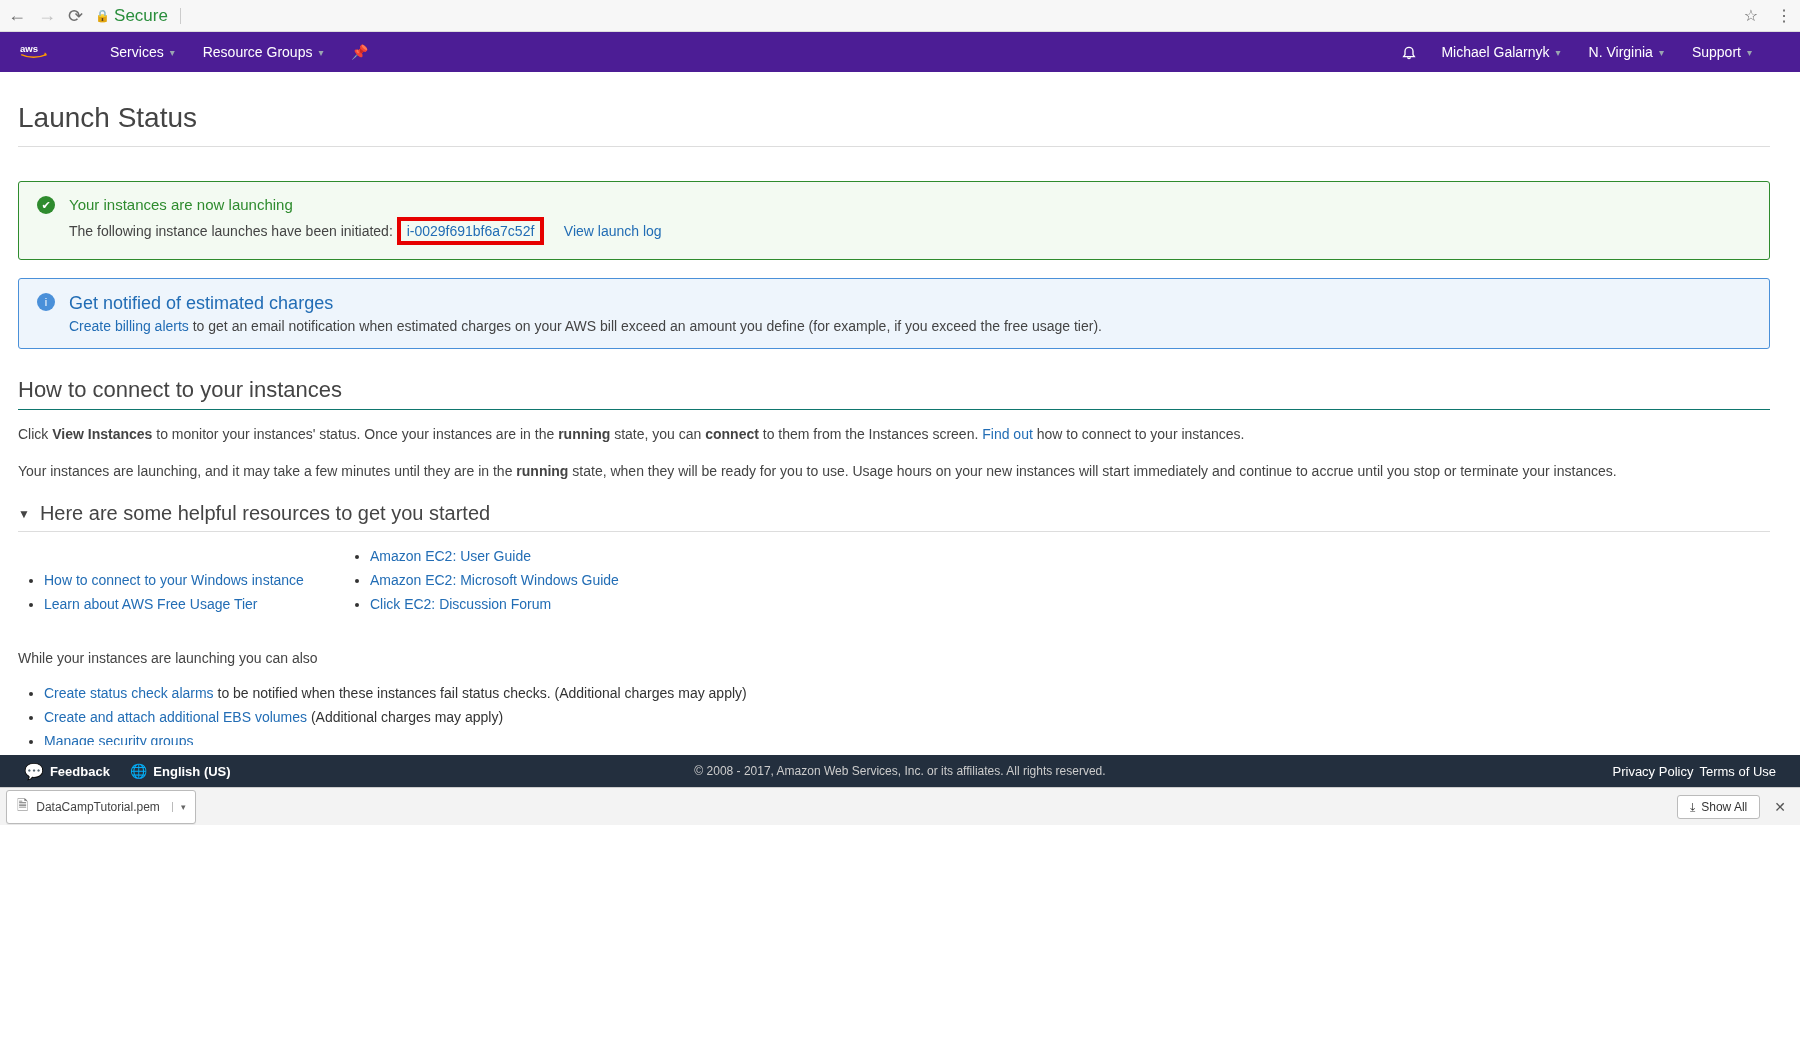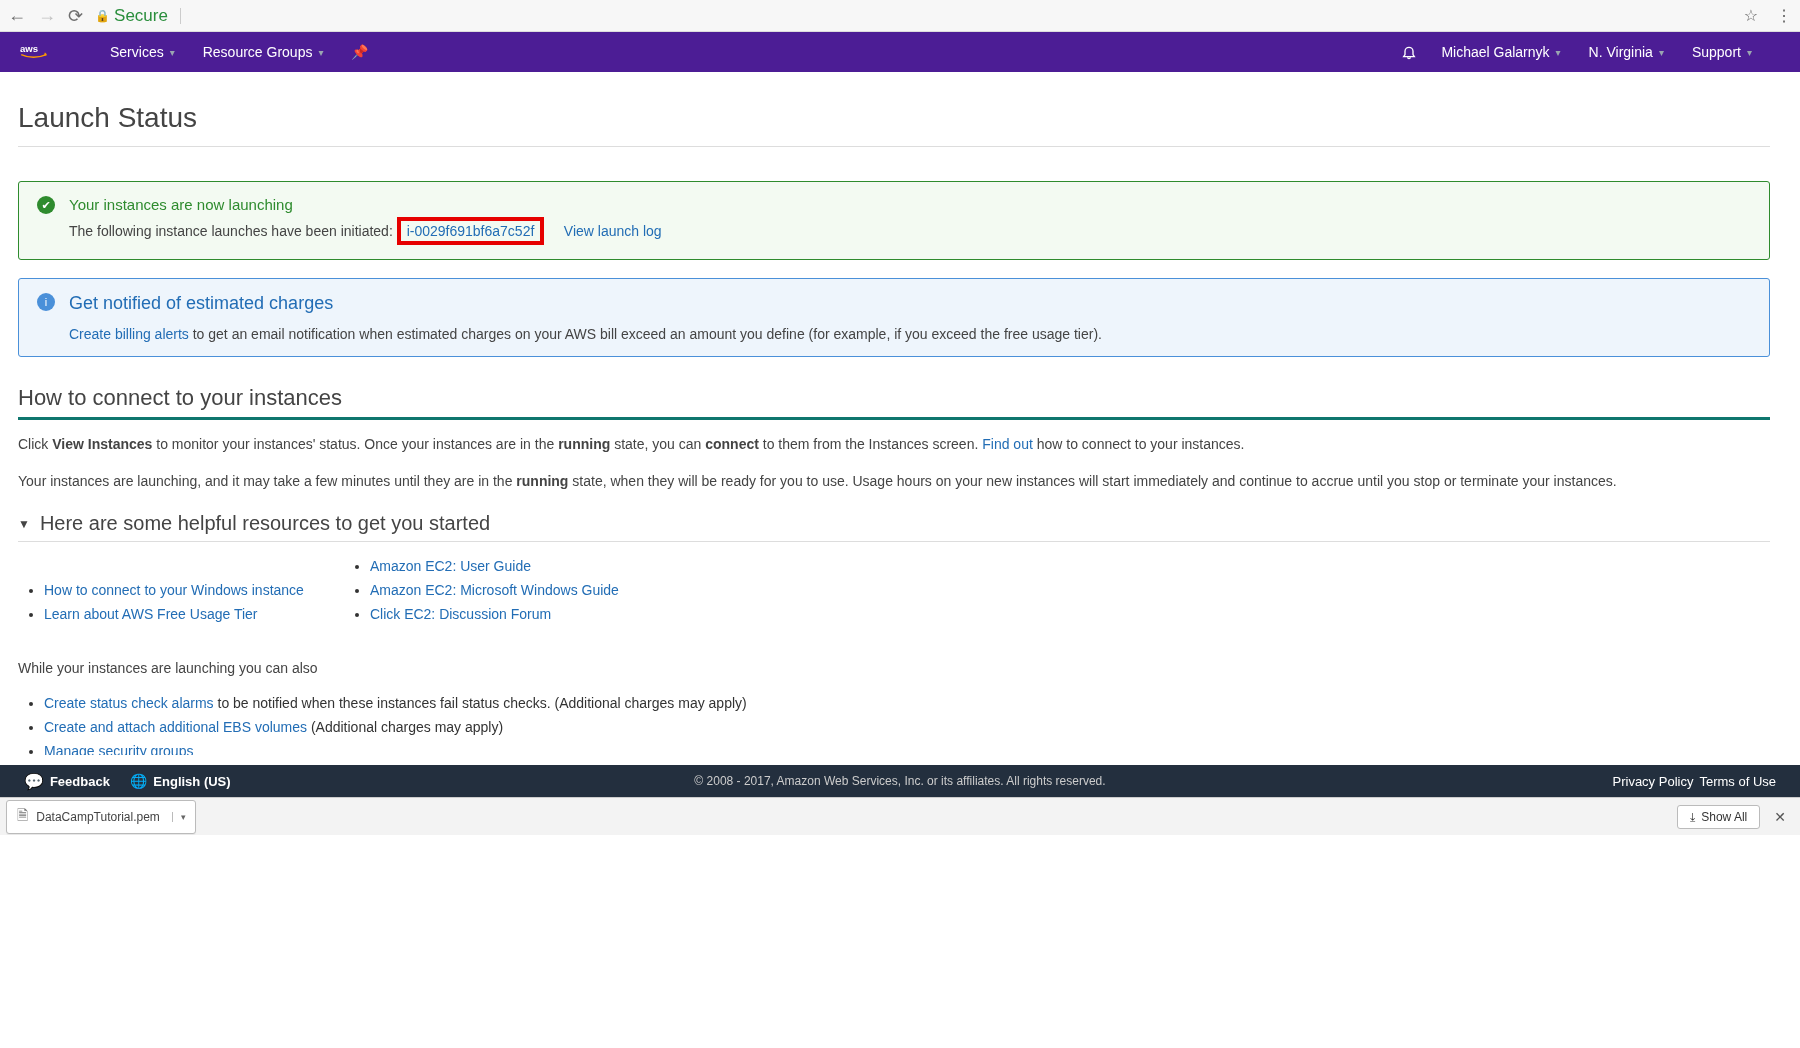--- a/index.html
+++ b/index.html
@@ -26,26 +26,26 @@
   .page-wrap { padding: 30px 30px 0 18px; }
   h1.page-title { font-size:28px; font-weight:400; color:#444; padding-bottom:12px; border-bottom:1px solid #ddd; margin-bottom:34px;}
   
   .box { border:1px solid; border-radius:3px; padding:14px 20px 14px 50px; position:relative; margin-bottom:18px;}
   .box .box-icon { position:absolute; left:18px; top:14px; width:18px; height:18px; border-radius:50%; display:flex; align-items:center; justify-content:center; font-size:11px; color:#fff;}
   .box.green { border-color:#2e8b2e; background:#f3faf2; }
   .box.green .box-icon { background:#2e8b2e; }
   .box.green h3 { color:#2e8b2e; font-size:15px; font-weight:400; margin-bottom:4px;}
   .box.blue { border-color:#4a90d9; background:#eef5fc; }
   .box.blue .box-icon { background:#4a90d9; }
-  .box.blue h3 { color:#226db5; font-size:18px; font-weight:400; margin-bottom:12px;}
+  .box.blue h3 { color:#226db5; font-size:18px; font-weight:400; margin-bottom:4px;}
   .box .sub { color:#444; font-size:14px; }
   a.link { color:#226db5; text-decoration:none; cursor:pointer;}
   .highlight-red { border:4px solid #e60000; padding:2px 6px; display:inline-block; }
   
-  h2.section-title { font-size:22px; font-weight:400; color:#444; margin-top:28px; border-bottom:3px solid #0f766e; padding-bottom:6px; margin-bottom:14px;}
+  h2.section-title { font-size:22px; font-weight:400; color:#444; margin-top:28px; border-bottom:1px solid #0f766e; padding-bottom:6px; margin-bottom:14px;}
   p.bodytext { font-size:14px; line-height:1.5; color:#444; margin-bottom:16px;}
   .bold { font-weight:700; }
   
   .expander-title { display:flex; align-items:center; gap:10px; font-size:20px; font-weight:400; color:#444; border-bottom:1px solid #ddd; padding-bottom:6px; margin-top:20px; margin-bottom:16px; cursor:pointer;}
   .expander-title .tri { font-size:12px;}
   .two-col { display:flex; gap:40px; }
   ul.res-list { list-style: disc; padding-left:26px; }
   ul.res-list li { margin-bottom:8px; font-size:14px; }
   
   .footer-nav { position:relative; display:flex; align-items:center; height:32px; background:#232f3e; color:#fff; padding:0 24px; font-size:13px; margin-top:10px;}

